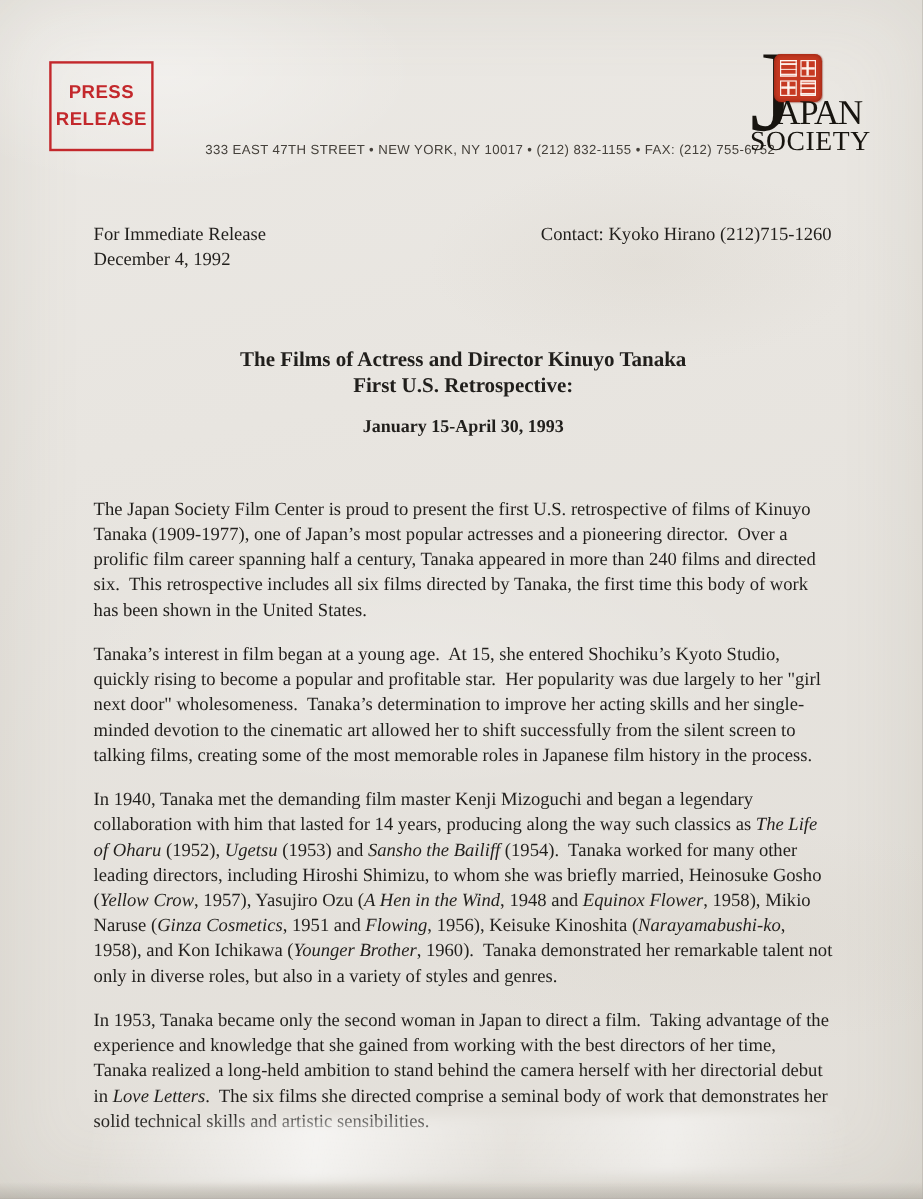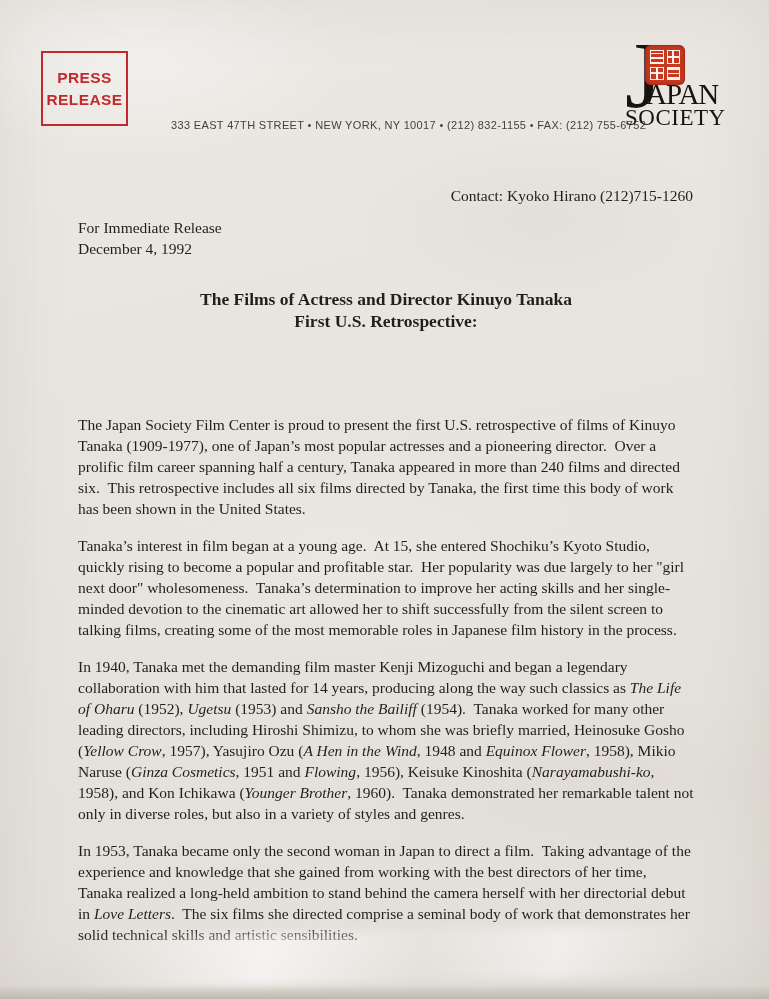--- a/index.html
+++ b/index.html
@@ -87,21 +87,21 @@
   .seal-cell.cross {
     background:
       linear-gradient(rgba(255,248,242,0.95), rgba(255,248,242,0.95)) center/100% 2px no-repeat,
       linear-gradient(90deg, rgba(255,248,242,0.95), rgba(255,248,242,0.95)) center/2px 100% no-repeat;
   }
   .seal-cell.bars {
     background: repeating-linear-gradient(0deg, rgba(255,248,242,0.95) 0 1.5px, transparent 1.5px 4.5px);
   }
 
   
-  .release-info { position:absolute; left:78px; top:185px; font-size:15.5px; line-height:21px;margin-top:32px; }
+  .release-info { position:absolute; left:78px; top:185px; font-size:15.5px; line-height:21px; }
   .contact-info { position:absolute; right:76px; top:185px; font-size:15.5px; line-height:21px; text-align:left; }
 
   
   .headline { position:absolute; left:78px; top:288px; width:616px; text-align:center; font-weight:bold; font-size:17.5px; line-height:22px; }
   .event-dates { position:absolute; left:78px; top:348px; width:616px; text-align:center; font-weight:bold; font-size:15px; }
 
   
   .body-text { position:absolute; left:78px; top:398px; width:616px; font-size:15.5px; line-height:21px; }
   .body-text p { margin:16px 0 12px 0; white-space:pre-wrap; }
   .body-text em { font-style:italic; }
@@ -135,20 +135,21 @@
     <div>December 4, 1992</div>
   </div>
   <div class="contact-info">
     <div>Contact: Kyoko Hirano (212)715-1260</div>
   </div>
 
   <div class="headline">
     <div>The Films of Actress and Director Kinuyo Tanaka</div>
     <div>First U.S. Retrospective:</div>
   </div>
+  <div class="event-dates">January 15-April 30, 1993</div>
 
   <div class="body-text">
     <p>The Japan Society Film Center is proud to present the first U.S. retrospective of films of Kinuyo Tanaka (1909-1977), one of Japan’s most popular actresses and a pioneering director.  Over a prolific film career spanning half a century, Tanaka appeared in more than 240 films and directed six.  This retrospective includes all six films directed by Tanaka, the first time this body of work has been shown in the United States.</p>
     <p>Tanaka’s interest in film began at a young age.  At 15, she entered Shochiku’s Kyoto Studio, quickly rising to become a popular and profitable star.  Her popularity was due largely to her "girl next door" wholesomeness.  Tanaka’s determination to improve her acting skills and her single-minded devotion to the cinematic art allowed her to shift successfully from the silent screen to talking films, creating some of the most memorable roles in Japanese film history in the process.</p>
     <p>In 1940, Tanaka met the demanding film master Kenji Mizoguchi and began a legendary collaboration with him that lasted for 14 years, producing along the way such classics as <em>The Life of Oharu</em> (1952), <em>Ugetsu</em> (1953) and <em>Sansho the Bailiff</em> (1954).  Tanaka worked for many other leading directors, including Hiroshi Shimizu, to whom she was briefly married, Heinosuke Gosho (<em>Yellow Crow</em>, 1957), Yasujiro Ozu (<em>A Hen in the Wind</em>, 1948 and <em>Equinox Flower</em>, 1958), Mikio Naruse (<em>Ginza Cosmetics</em>, 1951 and <em>Flowing</em>, 1956), Keisuke Kinoshita (<em>Narayamabushi-ko</em>, 1958), and Kon Ichikawa (<em>Younger Brother</em>, 1960).  Tanaka demonstrated her remarkable talent not only in diverse roles, but also in a variety of styles and genres.</p>
     <p>In 1953, Tanaka became only the second woman in Japan to direct a film.  Taking advantage of the experience and knowledge that she gained from working with the best directors of her time, Tanaka realized a long-held ambition to stand behind the camera herself with her directorial debut in <em>Love Letters</em>.  The six films she directed comprise a seminal body of work that demonstrates her solid technical skills and artistic sensibilities.</p>
   </div>
 
   <div class="texture sheen-band"></div>
   <div class="texture bottom-edge-shadow"></div>

